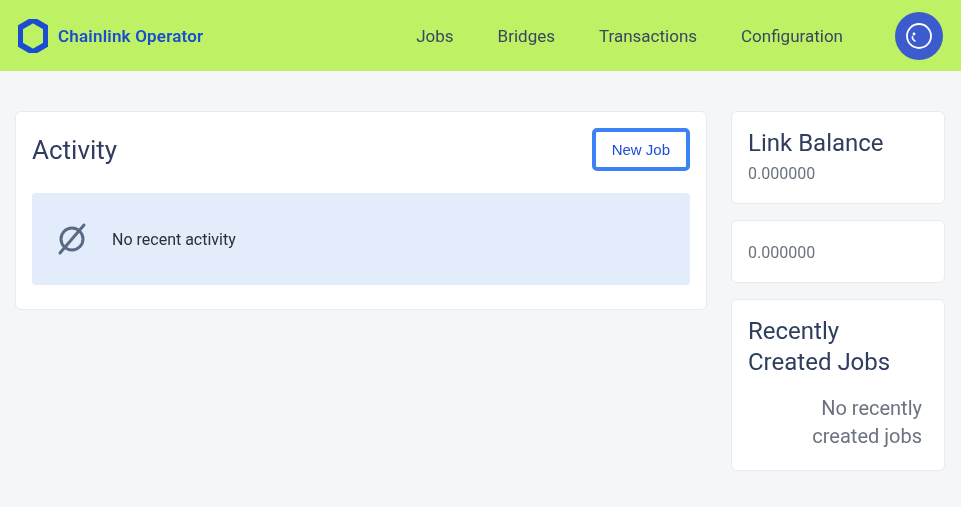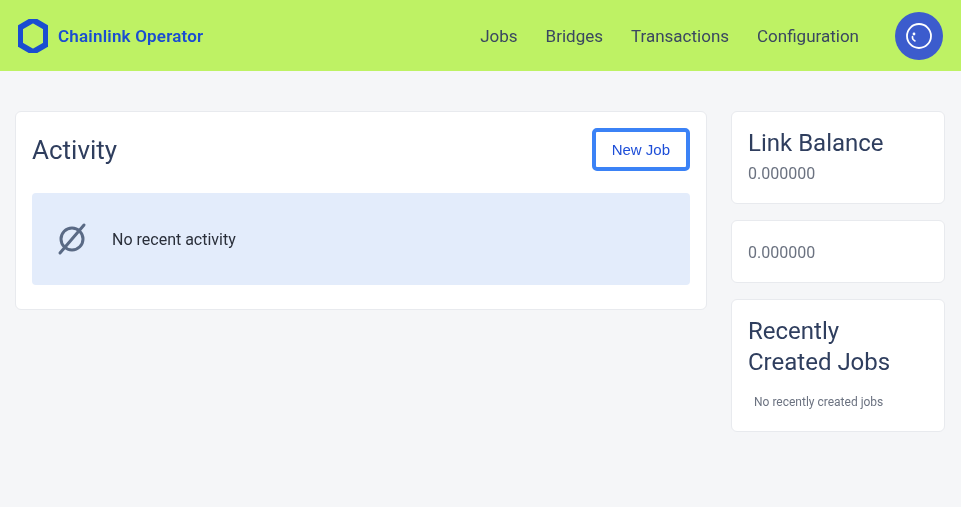--- a/index.html
+++ b/index.html
@@ -34,21 +34,21 @@
     }
     .logo-text {
       color: #1a4dd1;
       font-size: 17px;
       font-weight: 600;
       letter-spacing: 0.2px;
     }
     .nav-group {
       display: flex;
       align-items: center;
-      gap: 28px;
+      gap: 44px;
     }
     .nav-link {
       color: #3a4760;
       font-size: 17px;
       font-weight: 400;
       cursor: pointer;
     }
     .avatar {
       width: 48px;
       height: 48px;
@@ -136,24 +136,25 @@
       margin-top: 6px;
     }
     .recent-jobs-title {
       color: #2f3e5e;
       font-size: 24px;
       font-weight: 400;
       line-height: 1.3;
     }
     .recent-jobs-empty {
       color: #6b7280;
-      font-size: 12px;
+      font-size: 20px;
       margin-top: 16px;
       padding: 0 6px;
       line-height: 1.4;
+      text-align: right;
     }
   </style>
 </head>
 <body>
 
 <div class="header">
   <div class="logo-group">
     <div class="logo-hex">
       <svg width="30" height="34" viewBox="0 0 30 34">
         <path d="M15 1 L28 8.5 L28 25.5 L15 33 L2 25.5 L2 8.5 Z" fill="none" stroke="#1a4dd1" stroke-width="6" stroke-linejoin="round"></path>

